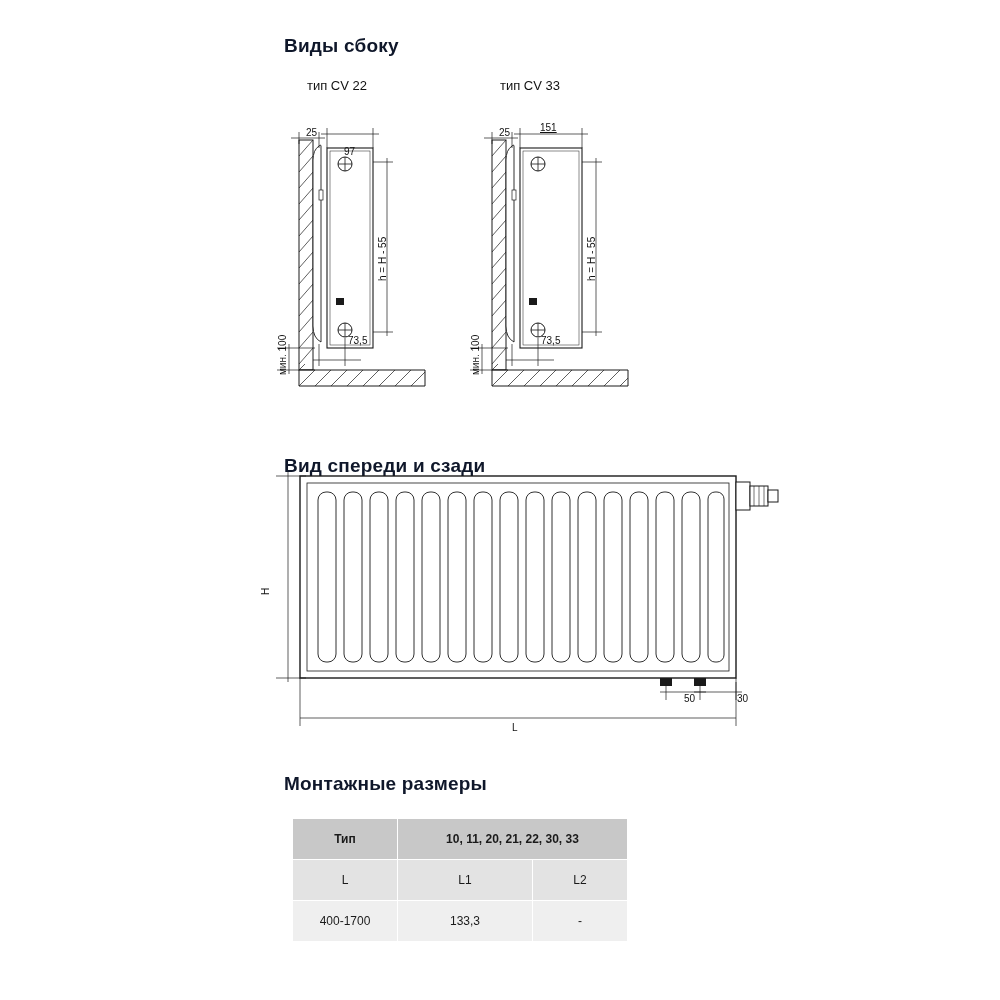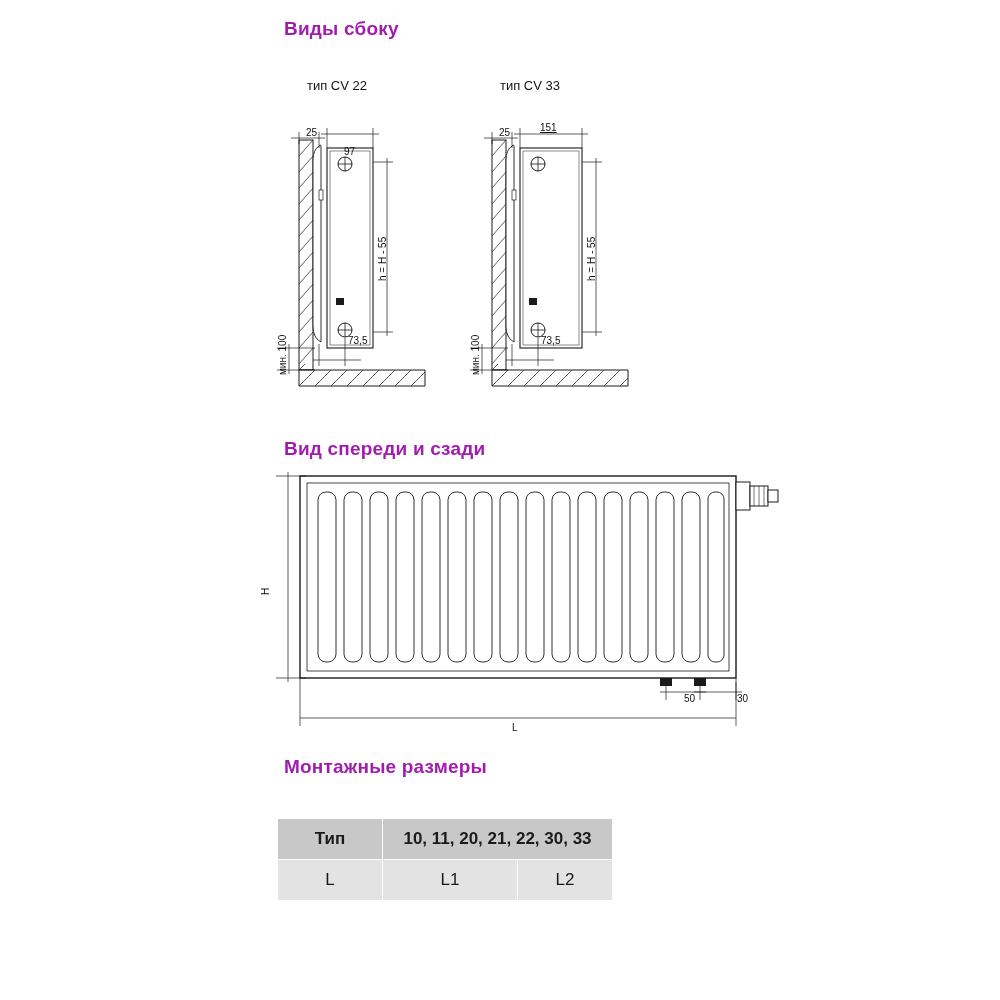--- a/index.html
+++ b/index.html
@@ -12,22 +12,23 @@
     height: 1000px;
     position: relative;
     font-family: "Liberation Sans", sans-serif;
     color: #1a1a1a;
     overflow: hidden;
   }
   .section-title {
     position: absolute;
     font-size: 19px;
     font-weight: bold;
-    color: #a21caf;
+    color: #0f172a;
     letter-spacing: 0.2px;
+    margin-top: 17px;
   }
   .sub-title {
     position: absolute;
     font-size: 13px;
     font-weight: normal;
     color: #111;
   }
   .dim-label {
     position: absolute;
     font-size: 10px;
@@ -36,24 +37,24 @@
   }
   .dim-label.vert {
     transform-origin: left bottom;
     transform: rotate(-90deg);
   }
   svg { position: absolute; display: block; }
 
   
   .mount-table {
     position: absolute;
-    left: 277px;
+    left: 292px;
     top: 818px;
     border-collapse: collapse;
-    font-size: 17px;
+    font-size: 12px;
   }
   .mount-table td {
     border: 1px solid #ffffff;
     text-align: center;
     vertical-align: middle;
     height: 38px;
     color: #1a1a1a;
   }
   .mount-table td.c0 { width: 102px; }
   .mount-table td.c1 { width: 132px; }
@@ -305,14 +306,19 @@
   <tbody>
       <tr class="head">
     <td class="c0">Тип</td>
     <td class="c1" colspan="2">10, 11, 20, 21, 22, 30, 33</td>
   </tr>
   <tr class="sub">
     <td class="c0">L</td>
     <td class="c1">L1</td>
     <td class="c2">L2</td>
   </tr>
+  <tr class="row">
+    <td class="c0">400-1700</td>
+    <td class="c1">133,3</td>
+    <td class="c2">-</td>
+  </tr>
 </tbody>
   </table>
 
 </body></html>

